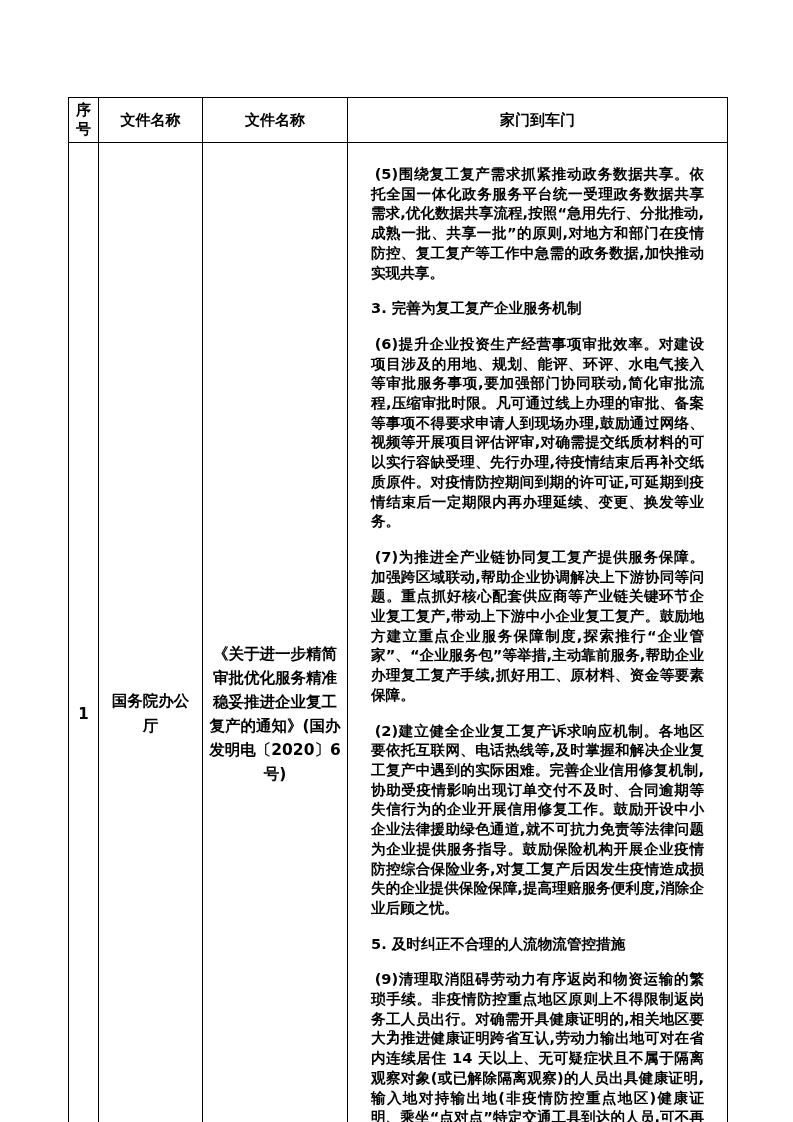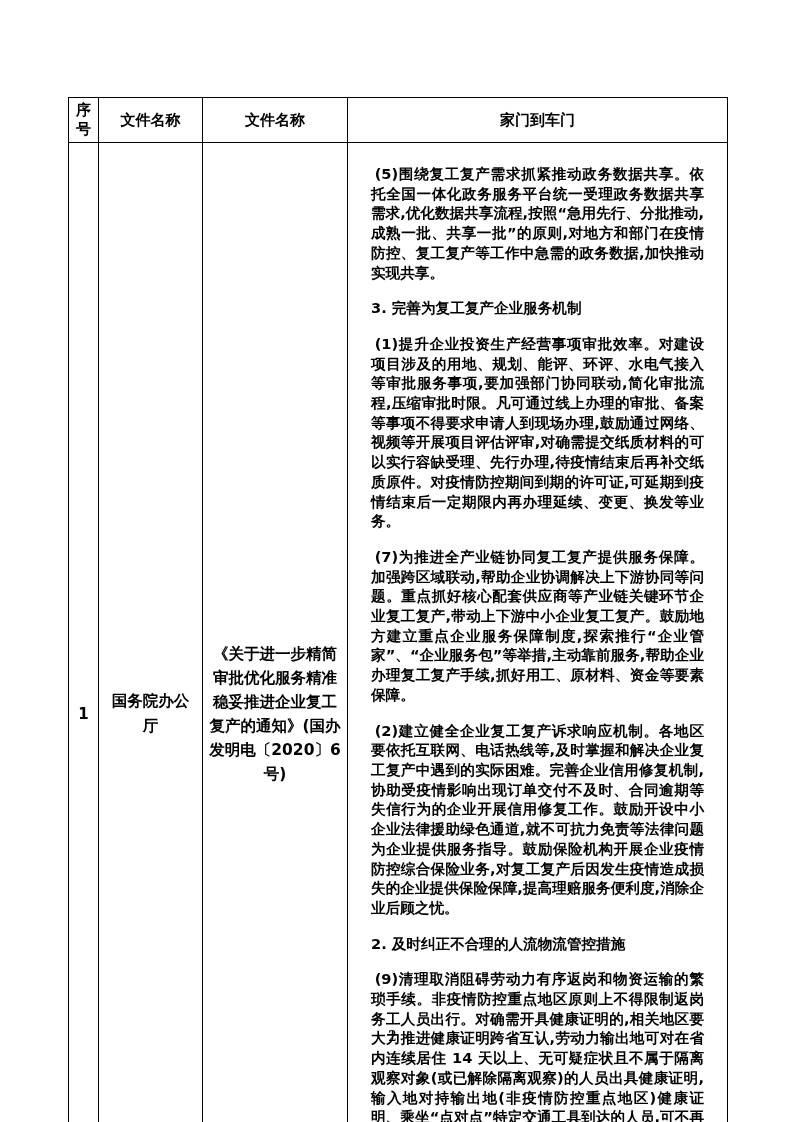--- a/index.html
+++ b/index.html
@@ -105,24 +105,24 @@
       </tr>
     </thead>
     <tbody>
       <tr>
         <td class="col-index">1</td>
         <td class="col-agency">国务院办公厅</td>
         <td class="col-title">《关于进一步精简审批优化服务精准稳妥推进企业复工复产的通知》(国办发明电〔2020〕6 号)</td>
         <td class="col-content">
             <p class="para item">(5)围绕复工复产需求抓紧推动政务数据共享。依托全国一体化政务服务平台统一受理政务数据共享需求,优化数据共享流程,按照“急用先行、分批推动,成熟一批、共享一批”的原则,对地方和部门在疫情防控、复工复产等工作中急需的政务数据,加快推动实现共享。</p>
             <p class="para heading">3. 完善为复工复产企业服务机制</p>
-            <p class="para item">(1)提升企业投资生产经营事项审批效率。对建设项目涉及的用地、规划、能评、环评、水电气接入等审批服务事项,要加强部门协同联动,简化审批流程,压缩审批时限。凡可通过线上办理的审批、备案等事项不得要求申请人到现场办理,鼓励通过网络、视频等开展项目评估评审,对确需提交纸质材料的可以实行容缺受理、先行办理,待疫情结束后再补交纸质原件。对疫情防控期间到期的许可证,可延期到疫情结束后一定期限内再办理延续、变更、换发等业务。</p>
+            <p class="para item">(6)提升企业投资生产经营事项审批效率。对建设项目涉及的用地、规划、能评、环评、水电气接入等审批服务事项,要加强部门协同联动,简化审批流程,压缩审批时限。凡可通过线上办理的审批、备案等事项不得要求申请人到现场办理,鼓励通过网络、视频等开展项目评估评审,对确需提交纸质材料的可以实行容缺受理、先行办理,待疫情结束后再补交纸质原件。对疫情防控期间到期的许可证,可延期到疫情结束后一定期限内再办理延续、变更、换发等业务。</p>
             <p class="para item">(7)为推进全产业链协同复工复产提供服务保障。加强跨区域联动,帮助企业协调解决上下游协同等问题。重点抓好核心配套供应商等产业链关键环节企业复工复产,带动上下游中小企业复工复产。鼓励地方建立重点企业服务保障制度,探索推行“企业管家”、“企业服务包”等举措,主动靠前服务,帮助企业办理复工复产手续,抓好用工、原材料、资金等要素保障。</p>
             <p class="para item">(2)建立健全企业复工复产诉求响应机制。各地区要依托互联网、电话热线等,及时掌握和解决企业复工复产中遇到的实际困难。完善企业信用修复机制,协助受疫情影响出现订单交付不及时、合同逾期等失信行为的企业开展信用修复工作。鼓励开设中小企业法律援助绿色通道,就不可抗力免责等法律问题为企业提供服务指导。鼓励保险机构开展企业疫情防控综合保险业务,对复工复产后因发生疫情造成损失的企业提供保险保障,提高理赔服务便利度,消除企业后顾之忧。</p>
-            <p class="para heading">2. 及时纠正不合理的人流物流管控措施</p>
+            <p class="para heading">5. 及时纠正不合理的人流物流管控措施</p>
             <p class="para item">(9)清理取消阻碍劳动力有序返岗和物资运输的繁琐手续。非疫情防控重点地区原则上不得限制返岗务工人员出行。对确需开具健康证明的,相关地区要大力推进健康证明跨省互认,劳动力输出地可对在省内连续居住 14 天以上、无可疑症状且不属于隔离观察对象(或已解除隔离观察)的人员出具健康证明,输入地对持输出地(非疫情防控重点地区)健康证明、乘坐“点对点”特定交通工具到达的人员,可不再实施隔离观察。运用大数据等技术手段建立各地互认的流动人口健康标准。加强输入地与输出地对接,鼓励采取“点对点、一站式”直达运输服务,实施全程防疫管控,实现“家门到车门、车门到厂门”精准流动,确保务工人员安全返岗。各省(自治区、直辖市)要加强与周边省(自治区、直辖市)对接,推进货运车辆司乘人员检疫检测结果互认,对在周边</p>
           </td>
       </tr>
     </tbody>
   </table>
 
   <div class="page-number">2</div>
 
 </div>
 

